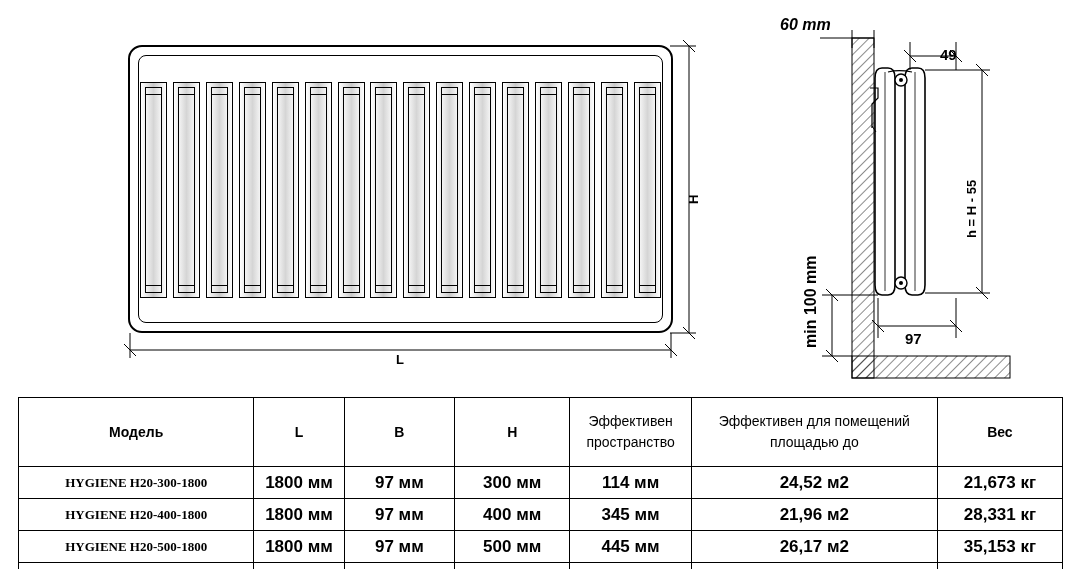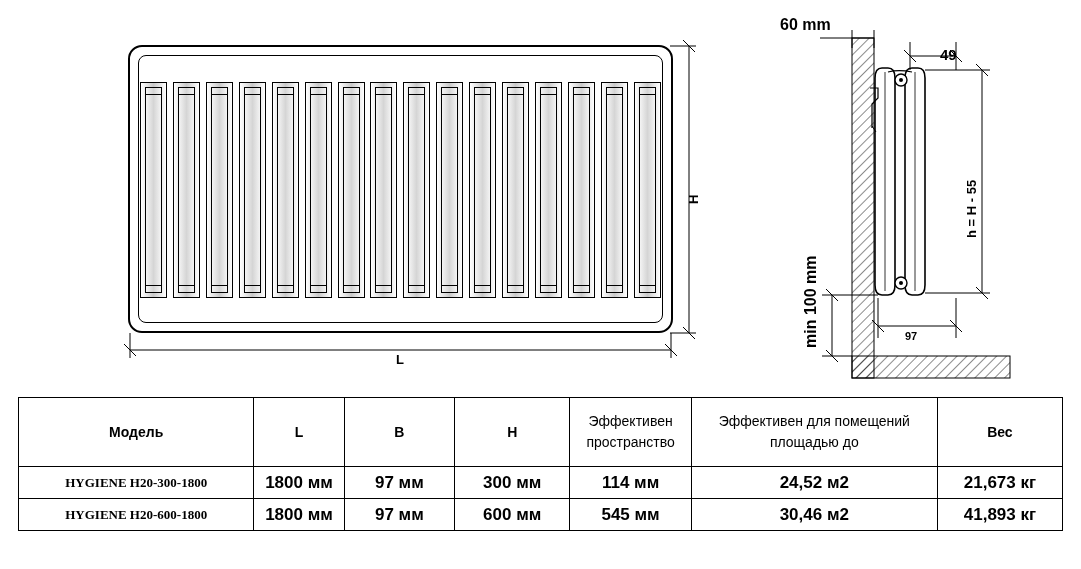--- a/index.html
+++ b/index.html
@@ -289,23 +289,23 @@
       <line x1="112" y1="312" x2="124" y2="324" stroke="#000" stroke-width="1"></line>
       <line x1="190" y1="312" x2="202" y2="324" stroke="#000" stroke-width="1"></line>
 
       <line x1="62" y1="287" x2="118" y2="287" stroke="#000" stroke-width="1"></line>
       <line x1="62" y1="348" x2="92" y2="348" stroke="#000" stroke-width="1"></line>
       <line x1="72" y1="287" x2="72" y2="348" stroke="#000" stroke-width="1"></line>
       <line x1="66" y1="281" x2="78" y2="293" stroke="#000" stroke-width="1"></line>
       <line x1="66" y1="342" x2="78" y2="354" stroke="#000" stroke-width="1"></line>
     </svg>
 
-    <div class="lbl lbl-bold" style="left:20px; top:8px; font-size:16px;">60 mm</div>
+    <div class="lbl lbl-bold" style="left:20px; top:8px; font-size:16px;font-style:italic;">60 mm</div>
     <div class="lbl lbl-bold" style="left:180px; top:26px; font-size:15px;margin-top:12px;">49</div>
-    <div class="lbl lbl-bold" style="left:145px; top:322px; font-size:11px;">97</div>
+    <div class="lbl lbl-bold" style="left:145px; top:322px; font-size:15px;">97</div>
     <div class="lbl rot90" style="left:204px; top:230px; font-size:13px; font-weight:bold;">h = H - 55</div>
     <div class="lbl rot90 lbl-bold" style="left:42px; top:340px; font-size:16px;">min 100 mm</div>
   </div>
 
   <table id="spec-table">
     <thead>
       <tr>
         <th style="width:240px;" class="bold-head">Модель</th>
         <th style="width:88px;" class="bold-head">L</th>
         <th style="width:110px;" class="bold-head">B</th>
@@ -325,20 +325,38 @@
       <tr>
         <td class="model-cell">HYGIENE H20-300-1800</td>
         <td>1800 мм</td>
         <td>97 мм</td>
         <td>300 мм</td>
         <td>114 мм</td>
         <td>24,52 м2</td>
         <td>21,673 кг</td>
       </tr>
       <tr>
+        <td class="model-cell">HYGIENE H20-400-1800</td>
+        <td>1800 мм</td>
+        <td>97 мм</td>
+        <td>400 мм</td>
+        <td>345 мм</td>
+        <td>21,96 м2</td>
+        <td>28,331 кг</td>
+      </tr>
+      <tr>
+        <td class="model-cell">HYGIENE H20-500-1800</td>
+        <td>1800 мм</td>
+        <td>97 мм</td>
+        <td>500 мм</td>
+        <td>445 мм</td>
+        <td>26,17 м2</td>
+        <td>35,153 кг</td>
+      </tr>
+      <tr>
         <td class="model-cell">HYGIENE H20-600-1800</td>
         <td>1800 мм</td>
         <td>97 мм</td>
         <td>600 мм</td>
         <td>545 мм</td>
         <td>30,46 м2</td>
         <td>41,893 кг</td>
       </tr>
     </tbody>
   </table>

